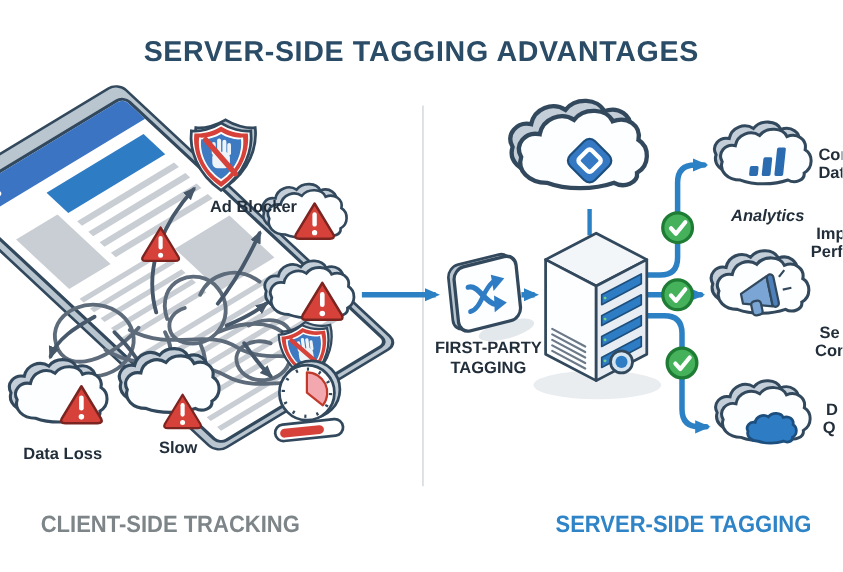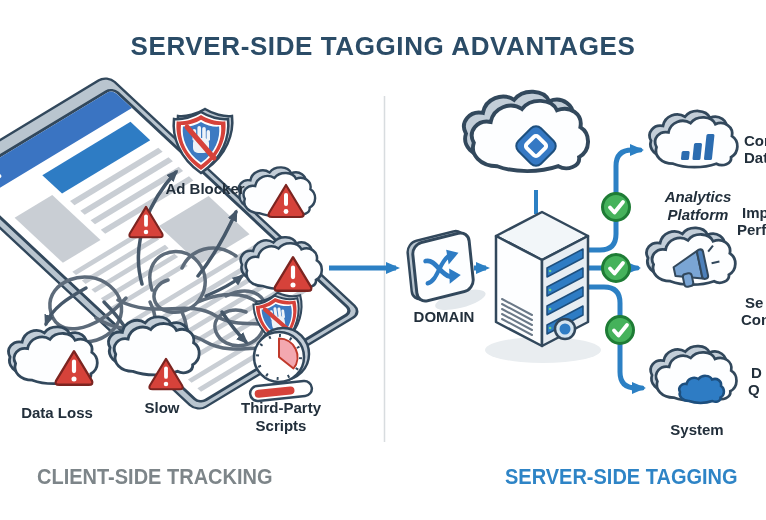--- a/index.html
+++ b/index.html
@@ -249,38 +249,33 @@
         <line x1="18" y1="0" x2="26" y2="0"></line>
   </g>
   <g transform="translate(652,349) scale(0.9)">
         <use href="#cloud3d"></use>
       </g>
   <use href="#cloudP" transform="translate(677,374) scale(0.5)" fill="#2e7cc4" stroke="#1d4f7e" stroke-width="5"></use>
 </svg>
 
 <div class="title">SERVER-SIDE TAGGING ADVANTAGES</div>
 
-<div class="lbl" style="left:140px;top:180px;">Ad Blocker</div>
+<div class="lbl" style="left:140px;top:180px;text-align:right;">Ad Blocker</div>
 <div class="lbl" style="left:-8px;top:404px;">Data Loss</div>
 <div class="lbl" style="left:97px;top:399px;">
   <span>Slow</span>
 </div>
-<div class="lbl" style="left:216px;top:399px;">
-  <span>Third-Party</span>
-  <span>Scripts</span>
-</div>
 <div class="lbl" style="left:379px;top:308px;">
-  <span>DOMAIN</span>
+  <span>FIRST-PARTY</span>
+  <span>TAGGING</span>
 </div>
 <div class="lbl" style="left:633px;top:188px;font-style:italic;">
   <span>Analytics</span>
-  <span>Platform</span>
 </div>
 <div class="lbl" style="left:632px;top:421px;">
-  <span>System</span>
 </div>
 
 <div class="frag" style="left:744px;top:132px;">
   <span>Com</span>
   <span>Dat</span>
 </div>
 <div class="frag" style="left:737px;top:204px;">
   <span style="margin-left:5px;">Imp</span>
   <span>Perf</span>
 </div>

